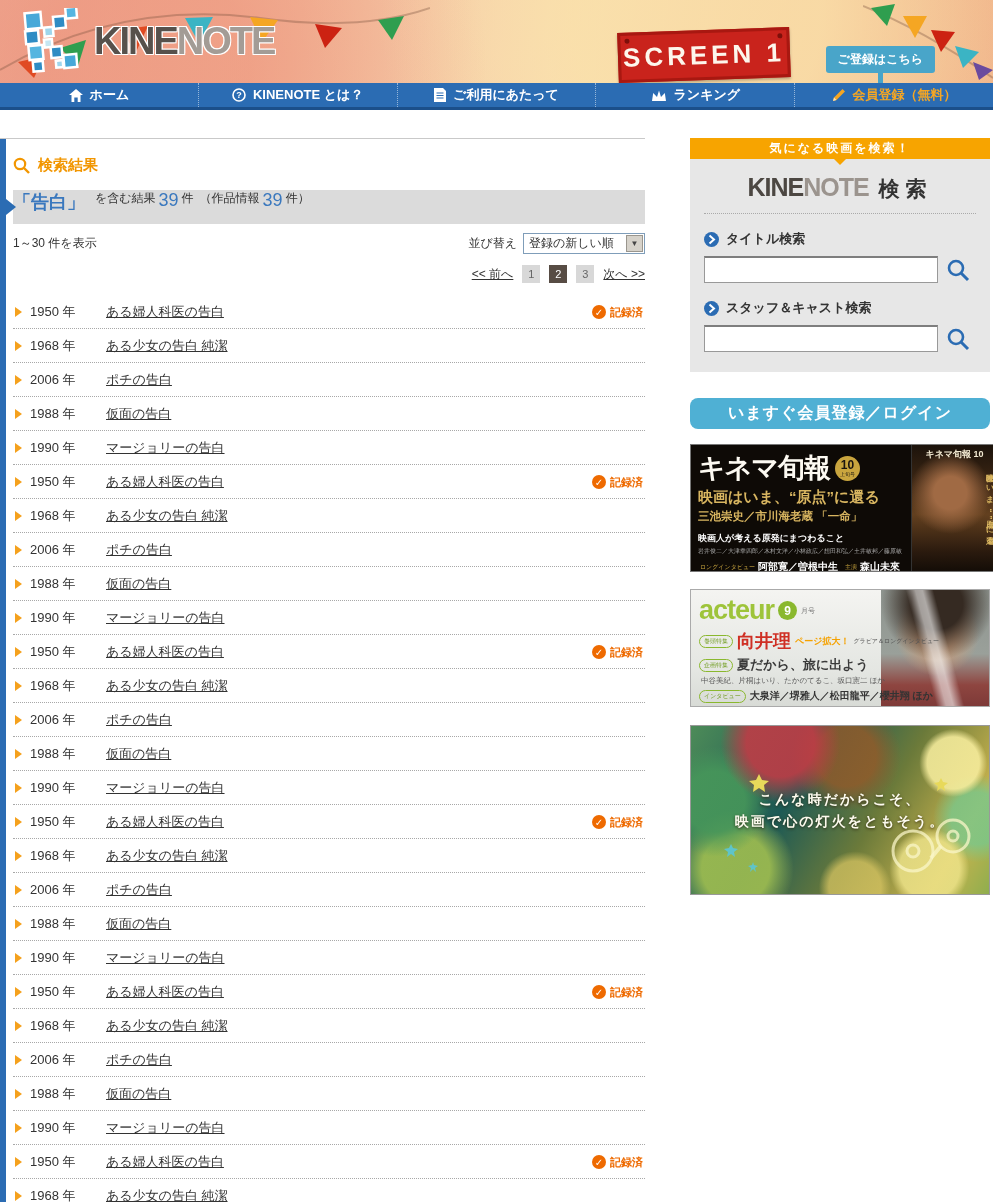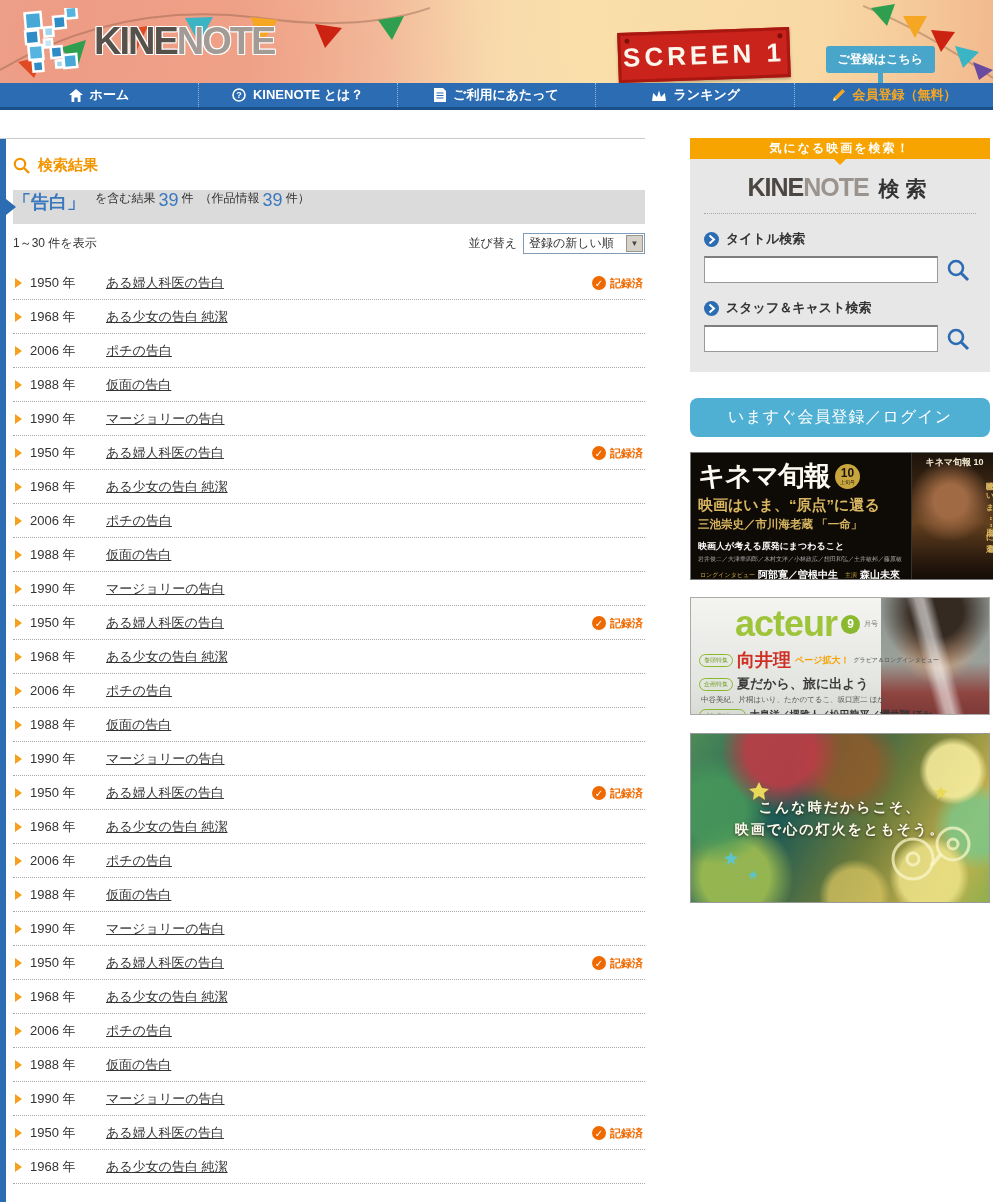--- a/index.html
+++ b/index.html
@@ -127,22 +127,22 @@
   .sw-brand { text-align: center; padding-bottom: 10px; border-bottom: 1px dotted #aaa; }
   .sw-kine { font-size: 25px; font-weight: bold; color: #4c4742; letter-spacing: -1px; }
   .sw-note { font-size: 25px; font-weight: bold; color: #9b948e; letter-spacing: -1px; }
   .sw-suffix { font-size: 21px; font-weight: bold; color: #333; margin-left: 10px; letter-spacing: 6px; }
   .sw-label { display: flex; align-items: center; gap: 7px; font-size: 13px; font-weight: bold; margin: 16px 0 8px; }
   .sw-field { display: flex; align-items: center; gap: 8px; }
   .sw-input { width: 234px; height: 27px; border: 1px solid #999; border-top: 2px solid #7e7e7e;
               background: #fff; font-size: 13px; padding: 0 5px; }
 
   .login-btn {
-    margin-top: 26px; height: 39px; background: #4fb0d4; border-radius: 8px;
-    color: #fff; font-size: 16px; font-weight: normal; letter-spacing: 1px;
+    margin-top: 26px; height: 31px; background: #4fb0d4; border-radius: 8px;
+    color: #fff; font-size: 16px; font-weight: bold; letter-spacing: 1px;
     display: flex; align-items: center; justify-content: center; cursor: pointer;
   }
 
   .kinema {
     margin-top: 15px; width: 308px; height: 128px; background: #0e0a06; border: 1px solid #777;
     position: relative; overflow: hidden; cursor: pointer;
   }
   .kj-left { position: absolute; left: 7px; top: 5px; width: 204px; }
   .kj-title-row { display: flex; align-items: center; gap: 5px; }
   .kj-brand { color: #fdfaf2; font-size: 27px; font-weight: bold; letter-spacing: -1px; }
@@ -177,21 +177,21 @@
   .ac-photo {
     position: absolute; right: 0; top: 0; width: 108px; height: 100%;
     background:
       linear-gradient(75deg, transparent 40%, rgba(255,255,255,.55) 47%, rgba(255,255,255,.6) 52%, transparent 60%),
       radial-gradient(circle at 52% 12%, #352a22 0 22%, rgba(53,42,34,0) 48%),
       radial-gradient(circle at 52% 38%, #c69e7e 0 20%, rgba(198,158,126,0) 46%),
       linear-gradient(180deg, #8d938e 0%, #9aa09a 55%, #8e4540 82%, #7e3a38 100%);
   }
   .ac-left { position: absolute; left: 8px; top: 5px; width: 188px; }
   .ac-logo-row { display: flex; align-items: center; gap: 4px; }
-  .ac-logo { color: #9ec43a; font-size: 36px; font-weight: bold; letter-spacing: -1px; margin-left: 36px; }
+  .ac-logo { color: #9ec43a; font-size: 27px; font-weight: bold; letter-spacing: -1px; }
   .ac-issue { width: 19px; height: 19px; border-radius: 50%; background: #8ab82e; color: #fff;
               font-size: 12px; font-weight: bold; display: flex; align-items: center; justify-content: center; }
   .ac-issue-suffix { font-size: 7px; color: #777; }
   .ac-row { display: flex; align-items: center; gap: 4px; margin-top: 3px; white-space: nowrap; }
   .ac-pill { border: 1px solid #8ab82e; color: #6f9c1e; font-size: 6px; border-radius: 7px; padding: 1px 4px; }
   .ac-feat-name { color: #cf2f24; font-size: 18px; font-weight: bold; }
   .ac-feat-note { color: #f5a200; font-size: 9px; font-weight: bold; }
   .ac-feat-sub { color: #555; font-size: 6px; }
   .ac-plan-title { color: #3a3a3a; font-size: 13px; font-weight: bold; }
   .ac-small { color: #555; font-size: 7.5px; margin: 2px 0 0 2px; white-space: nowrap; }
@@ -331,20 +331,27 @@
         <span class="showing">1～30 件を表示</span>
         <div class="sort">
           <span>並び替え</span>
           <div class="select">
             <span>登録の新しい順</span>
             <span class="select-arrow">▼</span>
           </div>
         </div>
       </div>
 
+      <div class="pager">
+        <a class="plink">&lt;&lt; 前へ</a>
+        <a class="pnum">1</a>
+        <a class="pnum active">2</a>
+        <a class="pnum">3</a>
+        <a class="plink">次へ &gt;&gt;</a>
+      </div>
 
       <div class="rlist">
           <div class="row">
           <span class="chev"></span>
           <span class="year">1950 年</span>
           <a class="title">ある婦人科医の告白</a>
           <span class="badge">
             <span class="badge-ic">✓</span>
             <span class="badge-tx">記録済</span>
           </span>

